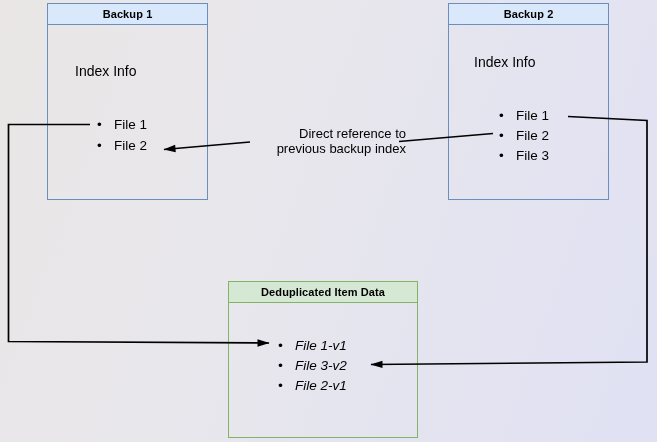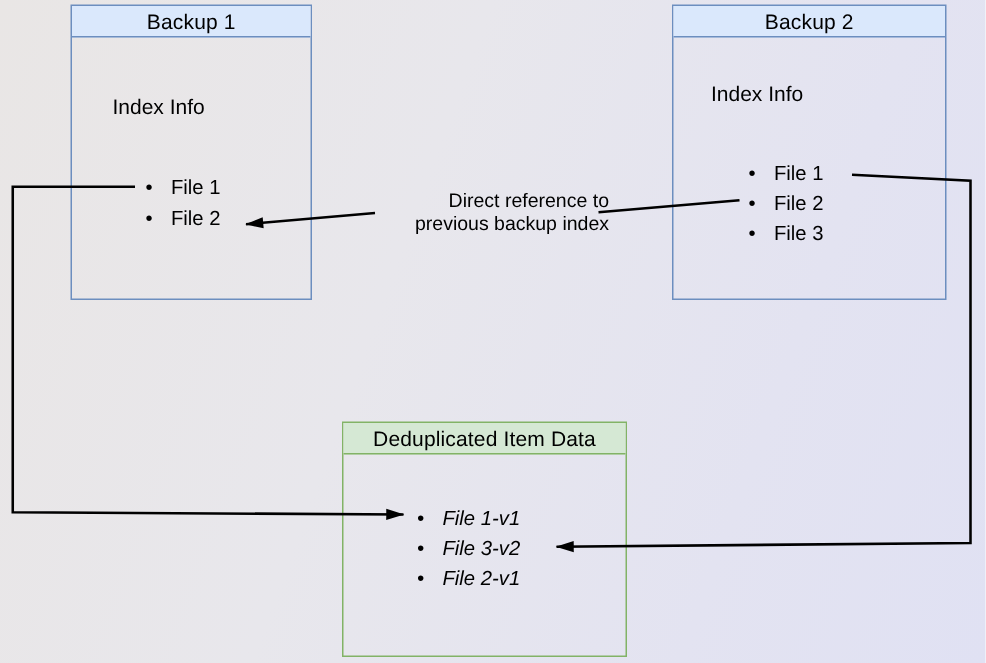--- a/index.html
+++ b/index.html
@@ -20,22 +20,22 @@
   .node.blue  { border: 1.5px solid #6c8ebf; }
   .node.green { border: 1.5px solid #82b366; }
   .node-header {
     position: absolute;
     left: 0; right: 0; top: 0;
     height: 20px;
     box-sizing: content-box;
     display: flex;
     align-items: center;
     justify-content: center;
-    font-size: 14px;
-    font-weight: normal;
+    font-size: 11px;
+    font-weight: bold;
     letter-spacing: 0.1px;
   }
   .node.blue  .node-header { background: #dae8fc; border-bottom: 1.5px solid #6c8ebf; }
   .node.green .node-header { background: #d5e8d4; border-bottom: 1.5px solid #82b366; }
   .node-title {
     position: absolute;
     font-size: 14px;
     line-height: 16px;
     white-space: nowrap;
   }
@@ -69,21 +69,21 @@
     <div class="node-header">
       <span>Backup 1</span>
     </div>
     <div class="node-title" style="left:27px; top:59px;">Index Info</div>
     <div class="blist lh21" style="left:49px; top:110px;">
       <div class="li"><span class="dot">•</span><span>File 1</span></div>
       <div class="li"><span class="dot">•</span><span>File 2</span></div>
     </div>
   </div>
 
-  <div class="node blue" style="left:448px; top:3px; width:183px; height:197px;">
+  <div class="node blue" style="left:448px; top:3px; width:161px; height:197px;">
     <div class="node-header">
       <span>Backup 2</span>
     </div>
     <div class="node-title" style="left:25px; top:50px;">Index Info</div>
     <div class="blist lh20" style="left:50px; top:102px;">
       <div class="li"><span class="dot">•</span><span>File 1</span></div>
       <div class="li"><span class="dot">•</span><span>File 2</span></div>
       <div class="li"><span class="dot">•</span><span>File 3</span></div>
     </div>
   </div>

